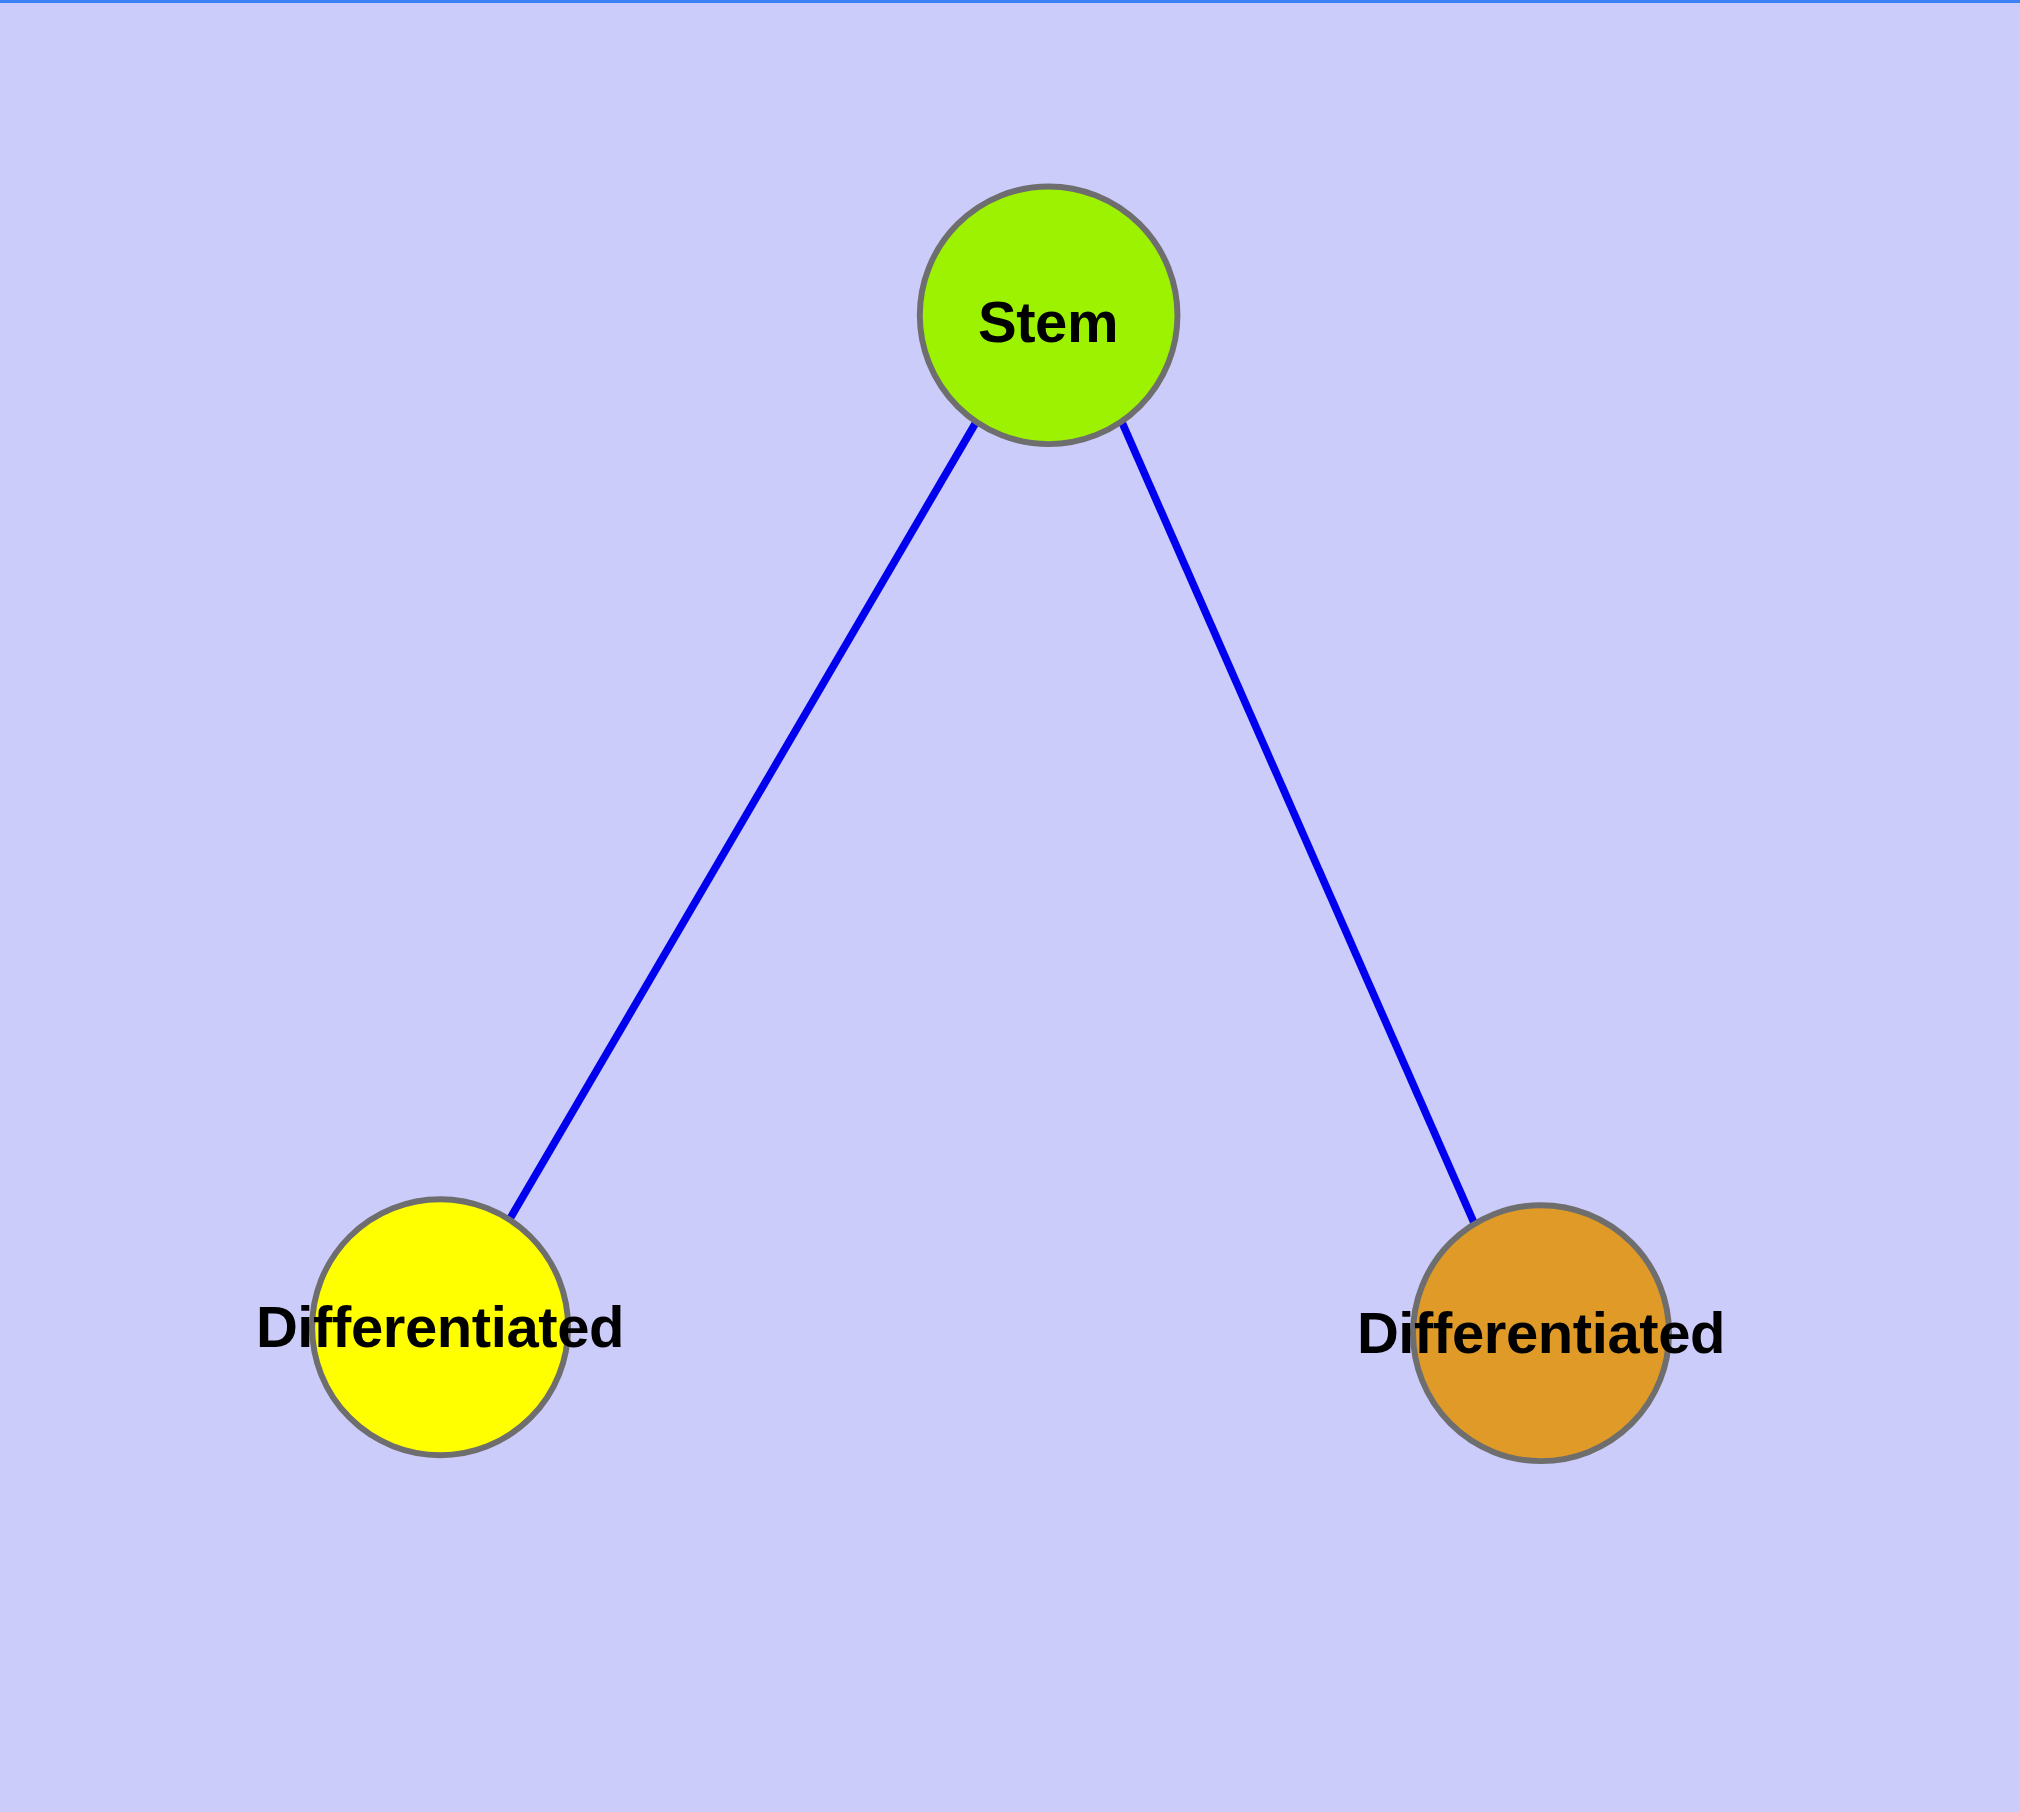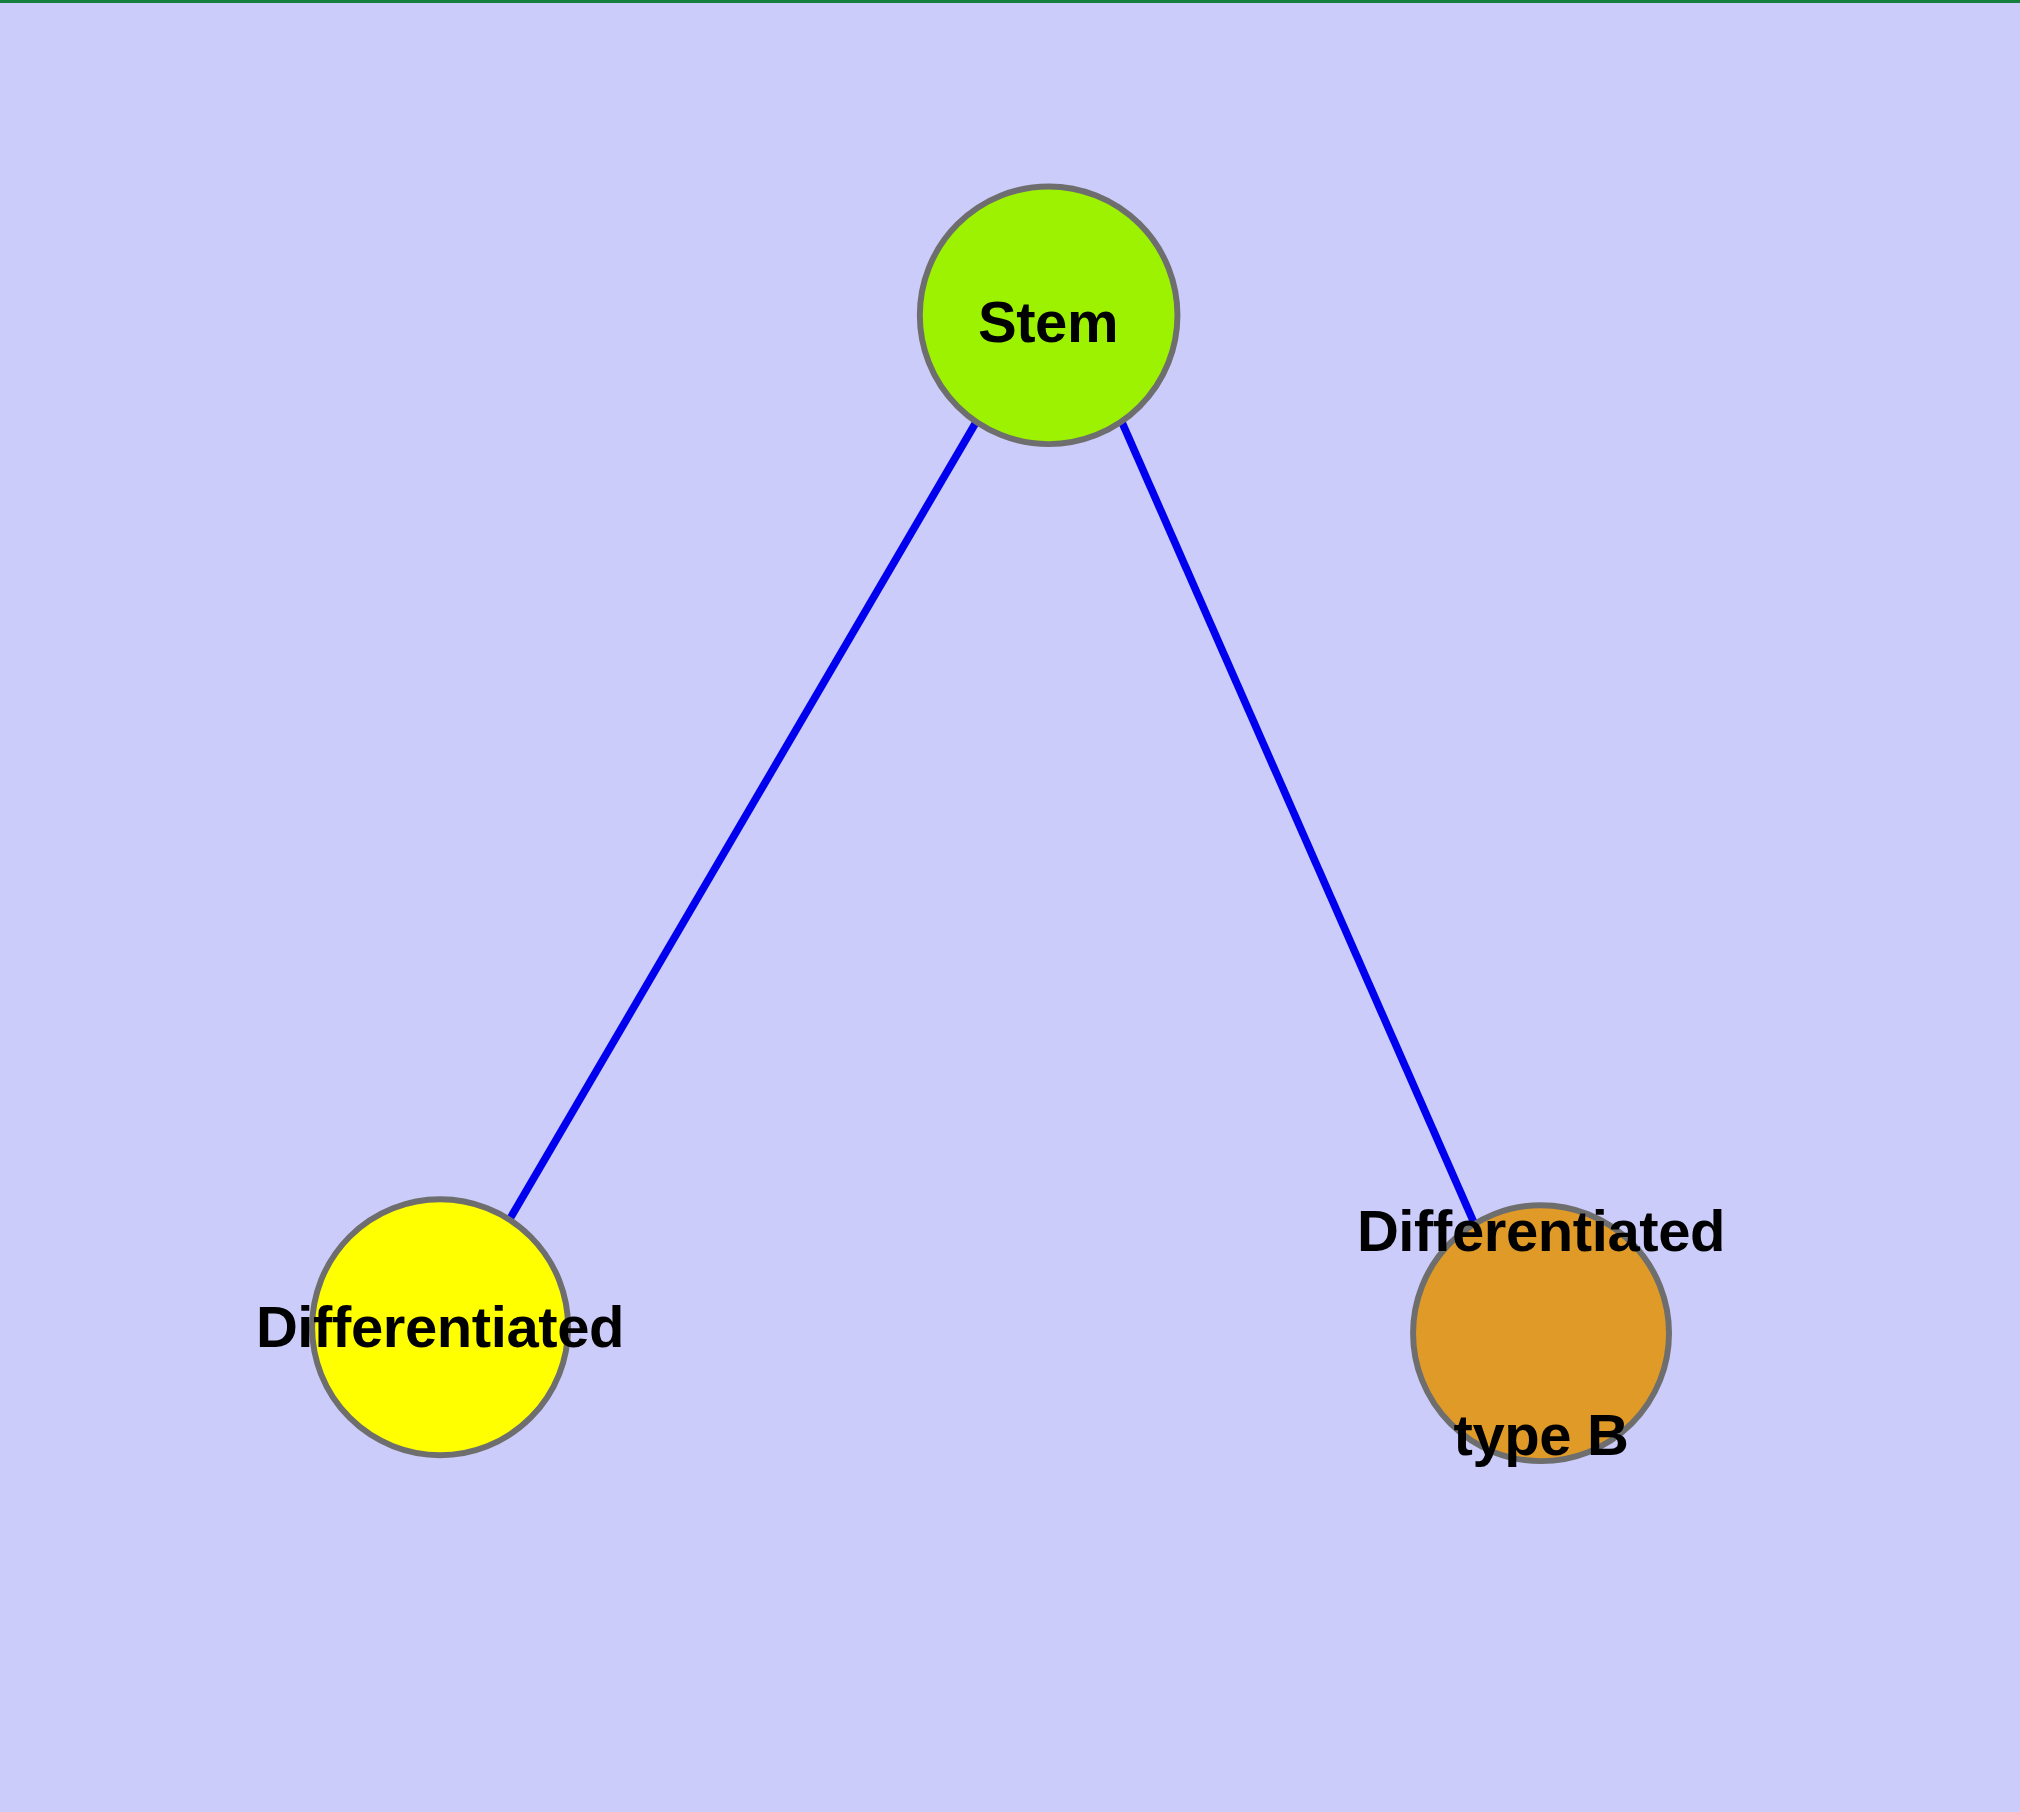--- a/index.html
+++ b/index.html
@@ -56,21 +56,21 @@
     transform: translate(-50%, -50%);
     pointer-events: none;
   }
   .node-label .lbl-line {
     display: block;
   }
 </style>
 </head>
 <body>
 
-<div id="canvas" style="background: #15803d;">
+<div id="canvas" style="background: #3b82f6;">
 
   <div id="plot-area" style="background: rgb(204, 204, 250);"></div>
 
   <svg id="graph-svg" viewBox="0 0 2384 2138" xmlns="http://www.w3.org/2000/svg">
 
     <g>
       <line class="edge-line" x1="1152" y1="497" x2="602" y2="1437" stroke="#0000ee" stroke-width="9"></line>
       <line class="edge-line" x1="1323" y1="497" x2="1739" y2="1443" stroke="#0000ee" stroke-width="9"></line>
     </g>
 
@@ -84,17 +84,16 @@
   <div class="node-label" style="left: 1048px; top: 322px; color: rgb(0, 0, 0); font-size: 58px;">
     <span class="lbl-line">Stem</span>
   </div>
 
   <div class="node-label" style="left: 440px; top: 1327px; color: rgb(0, 0, 0); font-size: 58px;">
     <span class="lbl-line">Differentiated</span>
   </div>
 
   <div class="node-label" style="left: 1541px; top: 1333px; color: rgb(0, 0, 0); font-size: 58px;">
     <span class="lbl-line">Differentiated</span>
-    <span class="lbl-line">type B</span>
   </div>
 
 </div>
 
 
 </body></html>

